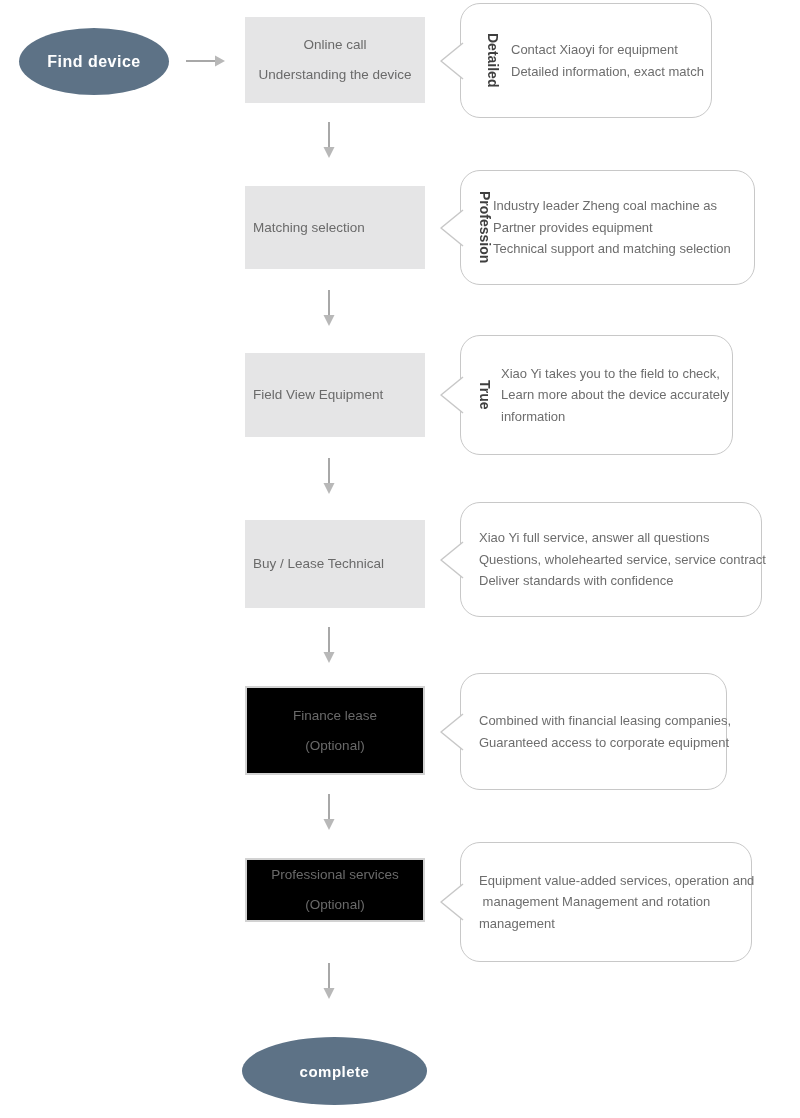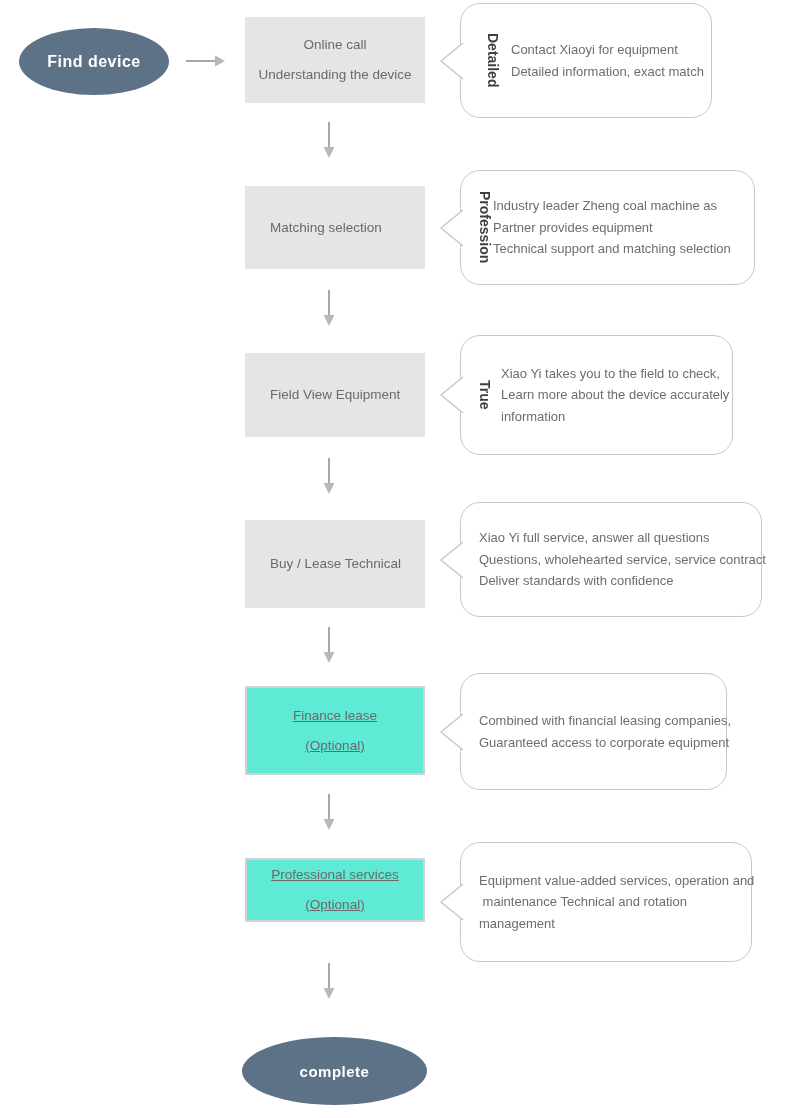--- a/index.html
+++ b/index.html
@@ -12,23 +12,23 @@
     letter-spacing:0.5px;
   }
   .start-ellipse { left:19px; top:28px; width:150px; height:67px; font-size:16px; }
   .end-ellipse   { left:242px; top:1037px; width:185px; height:68px; font-size:15px; }
 
   .box {
     position:absolute; left:245px; width:180px; color:#6a6a6a; font-size:13.5px;
     display:flex; flex-direction:column; justify-content:center;
   }
   .box.filled   { background:#e5e5e6; }
-  .box.outlined { background:#5eead4; border:2px solid #d2d2d2;text-decoration:underline; }
+  .box.outlined { background:#000000; border:2px solid #d2d2d2; }
   .box.center   { align-items:center; text-align:center; }
-  .box.left     { align-items:flex-start; padding-left:25px; }
+  .box.left     { align-items:flex-start; padding-left:8px; }
   .box .box-line { line-height:30px; white-space:pre; }
 
   .bubble {
     position:absolute; left:460px; background:#ffffff;
     border:1.5px solid #c8c8c8; border-radius:20px;
     display:flex; align-items:center;
   }
   .bubble .tail { position:absolute; left:-23px; top:50%; transform:translateY(-50%); }
   .tag {
     writing-mode:vertical-rl; font-weight:bold; color:#3f3f3f; font-size:14px;
@@ -160,21 +160,21 @@
   <div class="box outlined center" style="top:858px; height:64px;">
     <div class="box-line">Professional services</div>
     <div class="box-line">(Optional)</div>
   </div>
   <div class="bubble pad-plain" style="top:842px; height:120px; width:292px;">
     <svg class="tail" width="26" height="40" viewBox="0 0 26 40">
       <path d="M25,2 L3,20 L25,38" fill="#ffffff" stroke="#c8c8c8" stroke-width="1.5" stroke-linejoin="round"></path>
     </svg>
     <div class="blines">
       <div class="bline">Equipment value-added services, operation and</div>
-      <div class="bline"> maintenance Technical and rotation</div>
+      <div class="bline"> management Management and rotation</div>
       <div class="bline">management</div>
     </div>
   </div>
 
   <svg class="darrow" style="top:962px;" viewBox="0 0 12 38">
     <line x1="6" y1="1" x2="6" y2="27" stroke="#a8a8a8" stroke-width="2"></line>
     <polygon points="0.5,26 11.5,26 6,37" fill="#b8b8b8"></polygon>
   </svg>
 
   <div class="ellipse end-ellipse">

